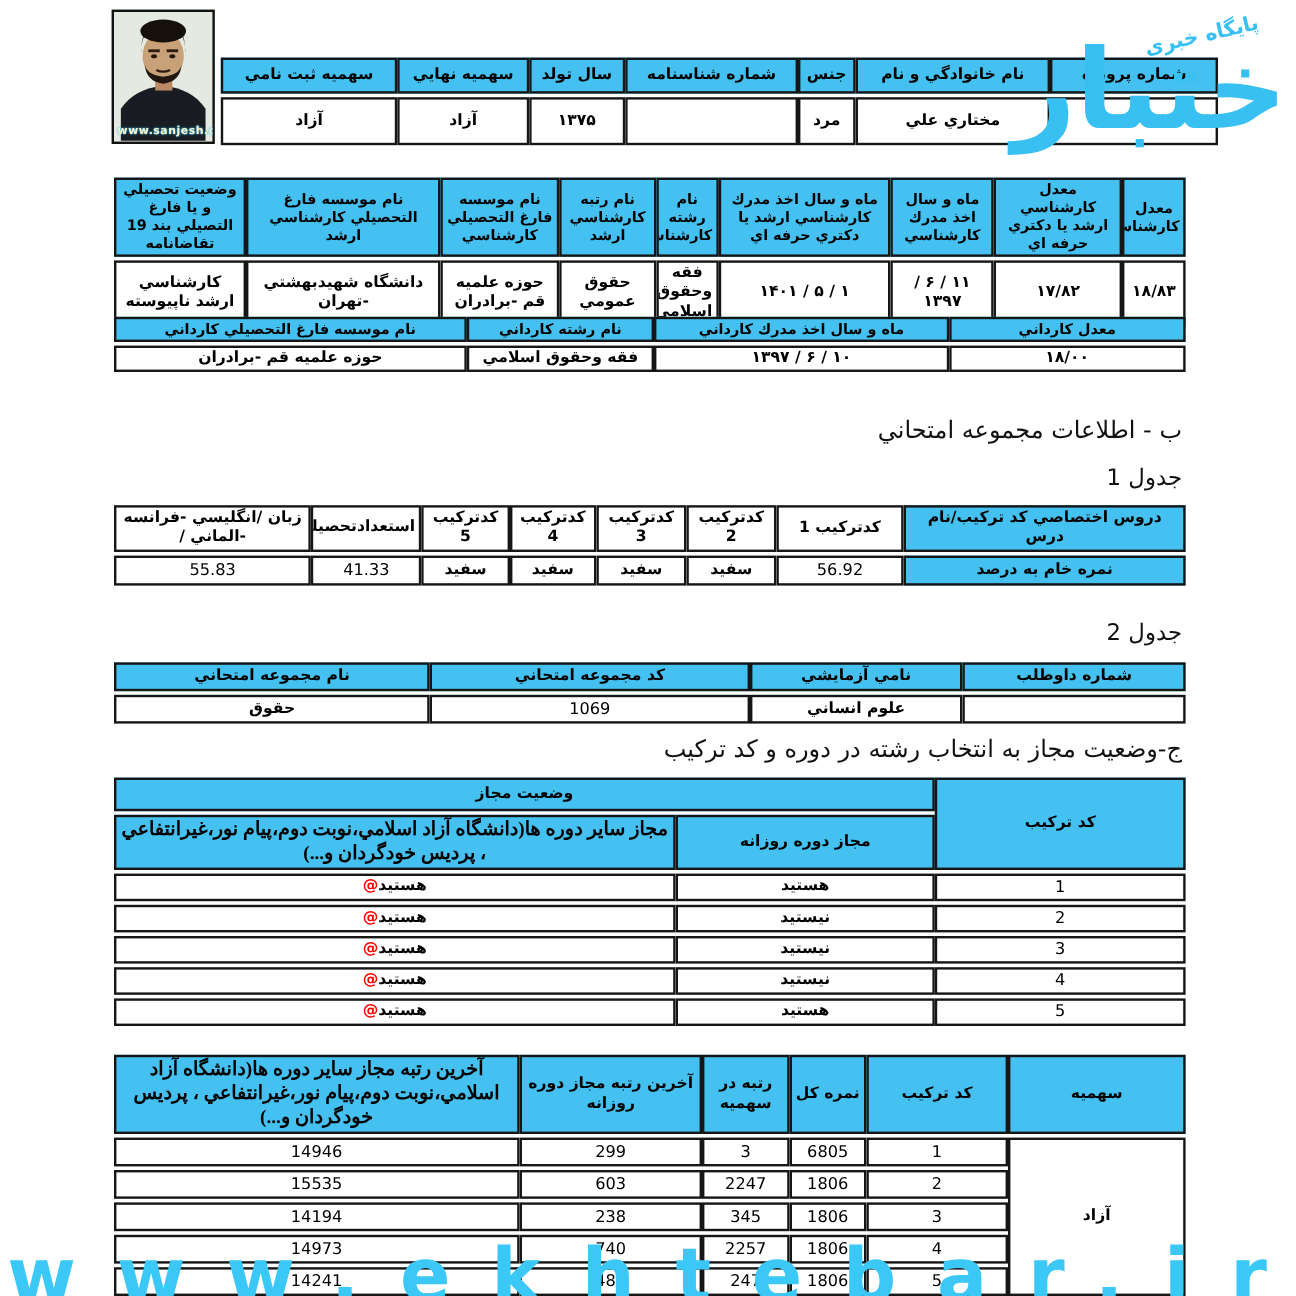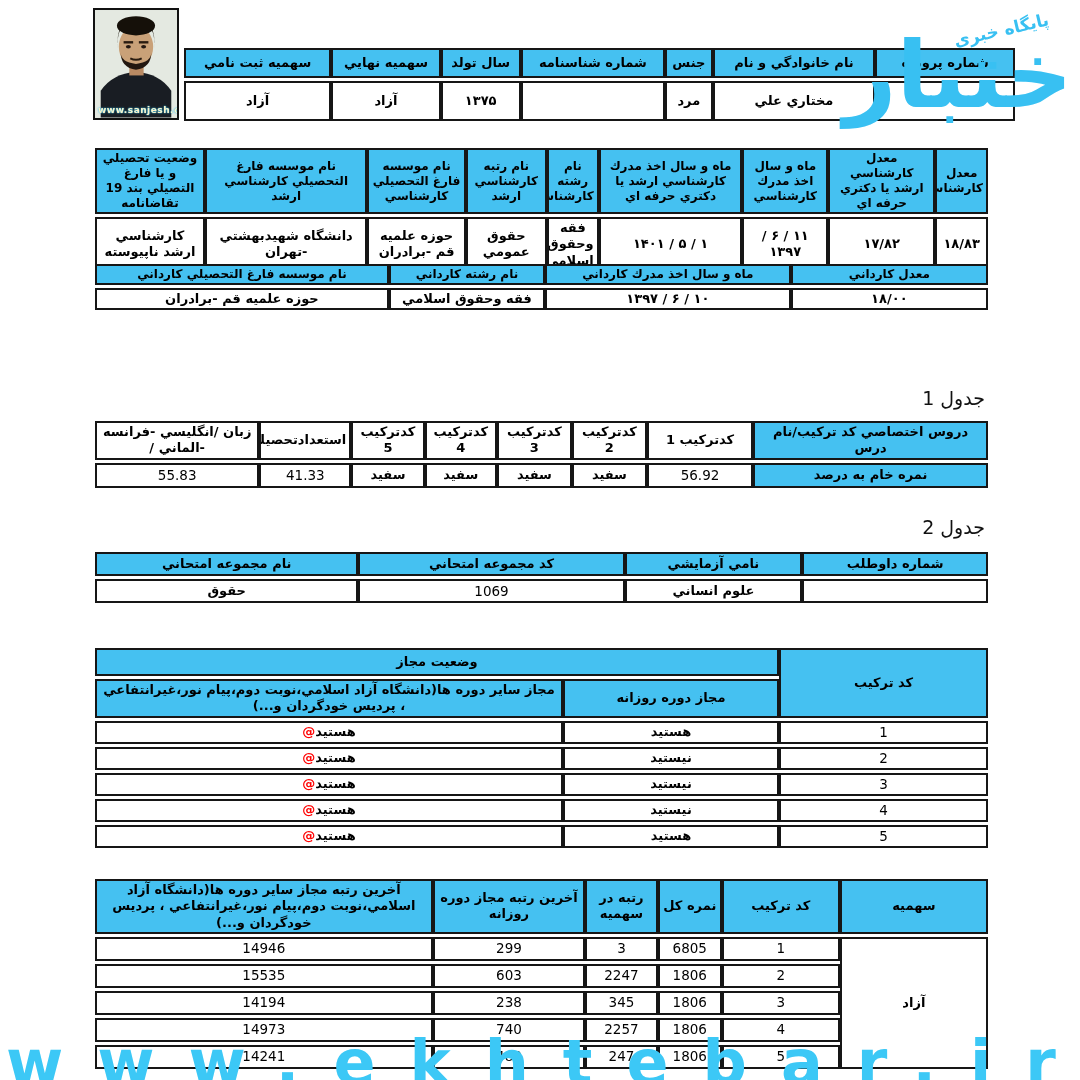--- a/index.html
+++ b/index.html
@@ -23,21 +23,21 @@
   .logo{position:absolute;top:0;right:0;width:230px;height:160px;z-index:6;pointer-events:none;}
   .logo-tagline{position:absolute;top:20px;right:30px;transform:rotate(-13deg);color:var(--cyan);font-weight:bold;font-size:17px;white-space:nowrap;}
   .logo-brand{position:absolute;top:30px;right:-24px;color:var(--cyan);font-weight:bold;font-size:92px;line-height:1;white-space:nowrap;}
 
   
   table.tbl{position:absolute;border-collapse:separate;border-spacing:0 3px;table-layout:fixed;}
   .tbl th,.tbl td{border:2px solid var(--border);text-align:center;vertical-align:middle;padding:1px 3px;overflow:hidden;line-height:1.25;}
   .tbl th{background:var(--blue);color:#000;font-weight:bold;font-size:13px;}
   .tbl td{background:#fff;font-weight:bold;font-size:13px;}
   .tbl td.num{font-weight:normal;font-size:13.5px;}
-  .tbl th.small{font-size:13px;}
+  .tbl th.small{font-size:16px;font-family:Liberation Serif, serif;}
 
   .tA{left:184px;top:45px;width:831px;}
   .tA tr.h{height:30px;}
   .tA tr.v{height:40px;}
 
   .tB{left:95px;top:145px;width:893px;}
   .tB tr.h{height:64px;}
   .tB tr.v{height:42px;}
   .tB th{font-size:12px;}
 
@@ -189,20 +189,21 @@
     </tr>
     <tr class="v">
       <td>۱۸/۰۰</td>
       <td>۱۰ / ۶ / ۱۳۹۷</td>
       <td>فقه وحقوق اسلامي</td>
       <td>حوزه علميه قم -برادران</td>
     </tr>
   </tbody>
     </table>
 
+  <div class="sec-title sec-b">ب - اطلاعات مجموعه امتحاني</div>
   <div class="tbl-label lbl-1">جدول 1</div>
 
   <table class="tbl t1">
     <colgroup>
       <col style="width:26.3%">
         <col style="width:11.9%">
         <col style="width:8.4%">
         <col style="width:8.4%">
       <col style="width:8.1%">
         <col style="width:8.2%">
@@ -251,20 +252,21 @@
     </tr>
     <tr>
       <td></td>
       <td>علوم انساني</td>
       <td class="num">1069</td>
       <td>حقوق</td>
     </tr>
   </tbody>
     </table>
 
+  <div class="sec-title sec-c">ج-وضعيت مجاز به انتخاب رشته در دوره و كد تركيب</div>
 
   <table class="tbl tJ">
     <colgroup>
       <col style="width:23.4%">
         <col style="width:24.2%">
         <col style="width:52.4%">
     </colgroup>
     <tbody>
         <tr class="h1">
       <th rowspan="2">كد تركيب</th>

